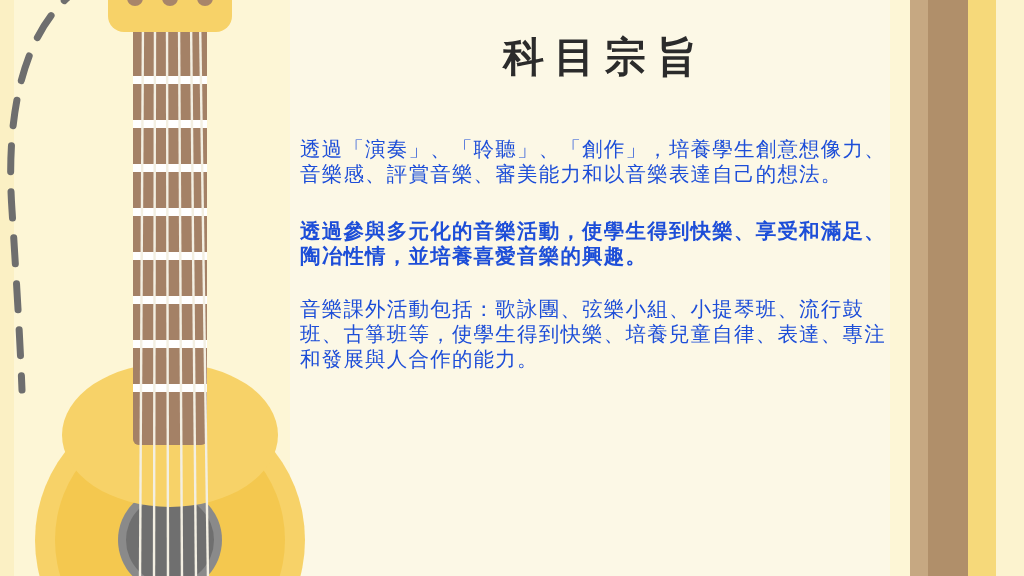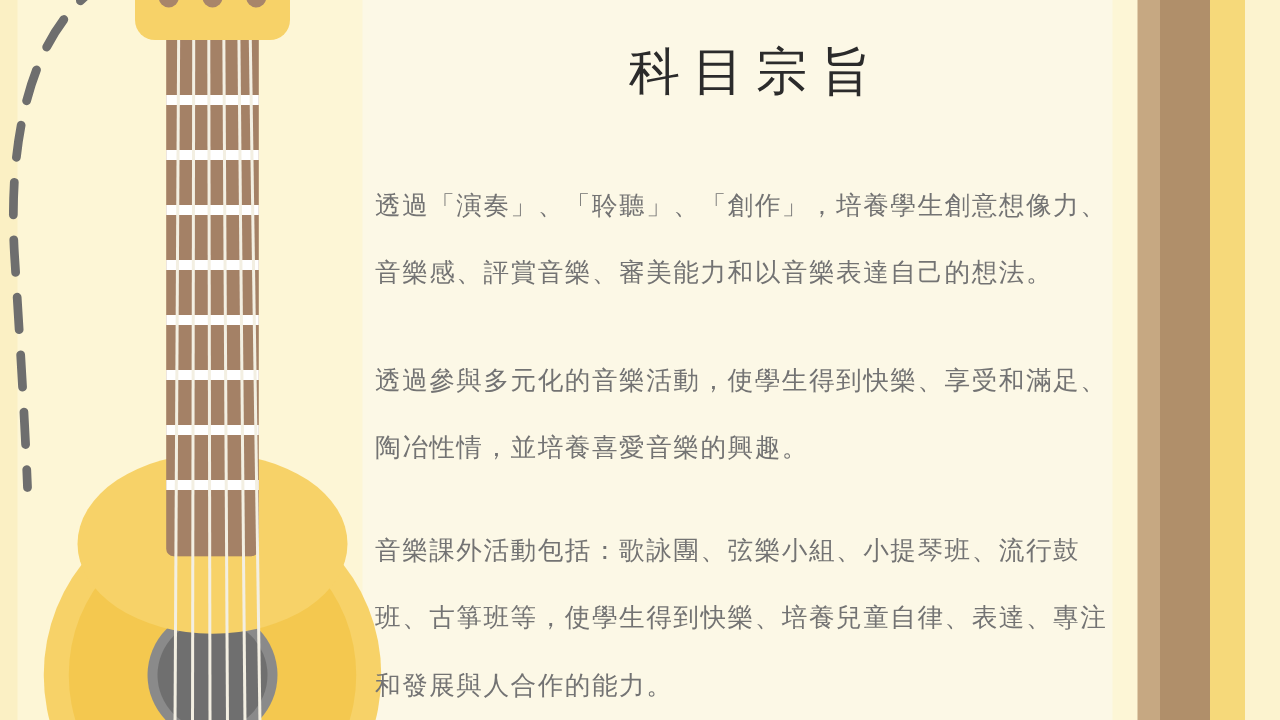--- a/index.html
+++ b/index.html
@@ -98,34 +98,34 @@
     top: 14px;
     width: 600px;
     height: 550px;
   }
   .title {
     text-align: center;
     font-size: 41px;
     letter-spacing: 10px;
     color: #2b2b2b;
     font-family: "DejaVu Sans", sans-serif;
-    font-weight: 400;
+    font-weight: 700;
     margin: 16px 0 0 0;
     padding-left: 10px;
   }
   .para {
-    color: #737373;
+    color: #1d4ed8;
     font-family: "DejaVu Sans", sans-serif;
     font-size: 20.5px;
-    line-height: 54px;
+    line-height: 25px;
     letter-spacing: 1.2px;
     margin: 0;
   }
   .p1 { margin-top: 52px; }
-  .p2 { margin-top: 32px; }
+  .p2 { margin-top: 32px; font-weight: bold; }
   .p3 { margin-top: 28px; }
 </style>
 </head>
 <body>
 
 <div class="slide">
 
   <div class="bg-base"></div>
   <div class="bg-paper"></div>
   <div class="band-left-edge"></div>

